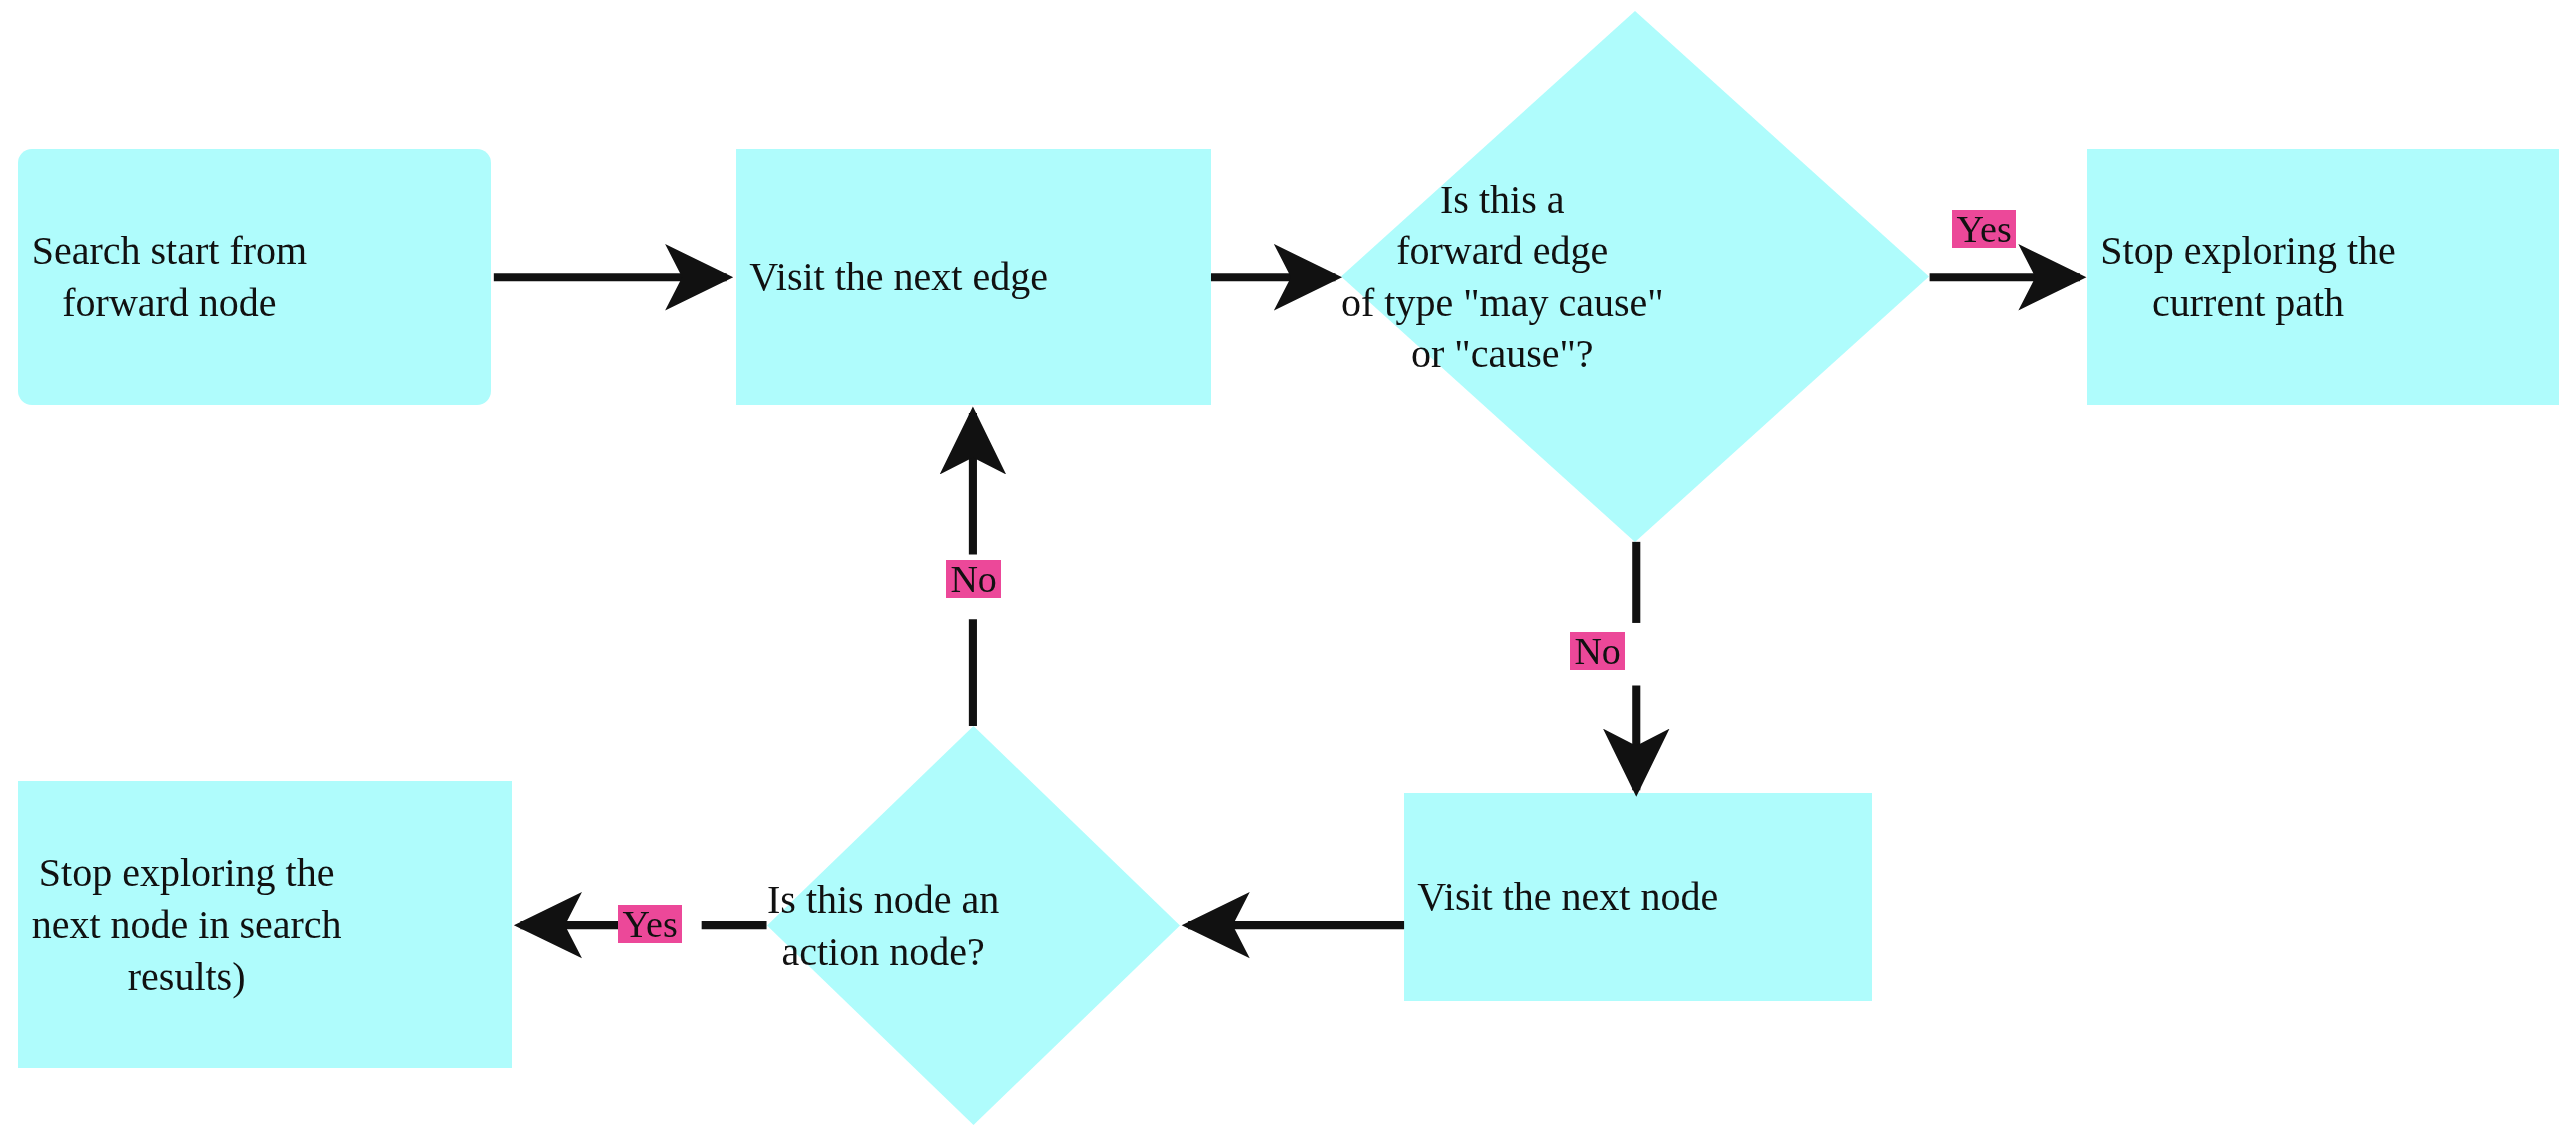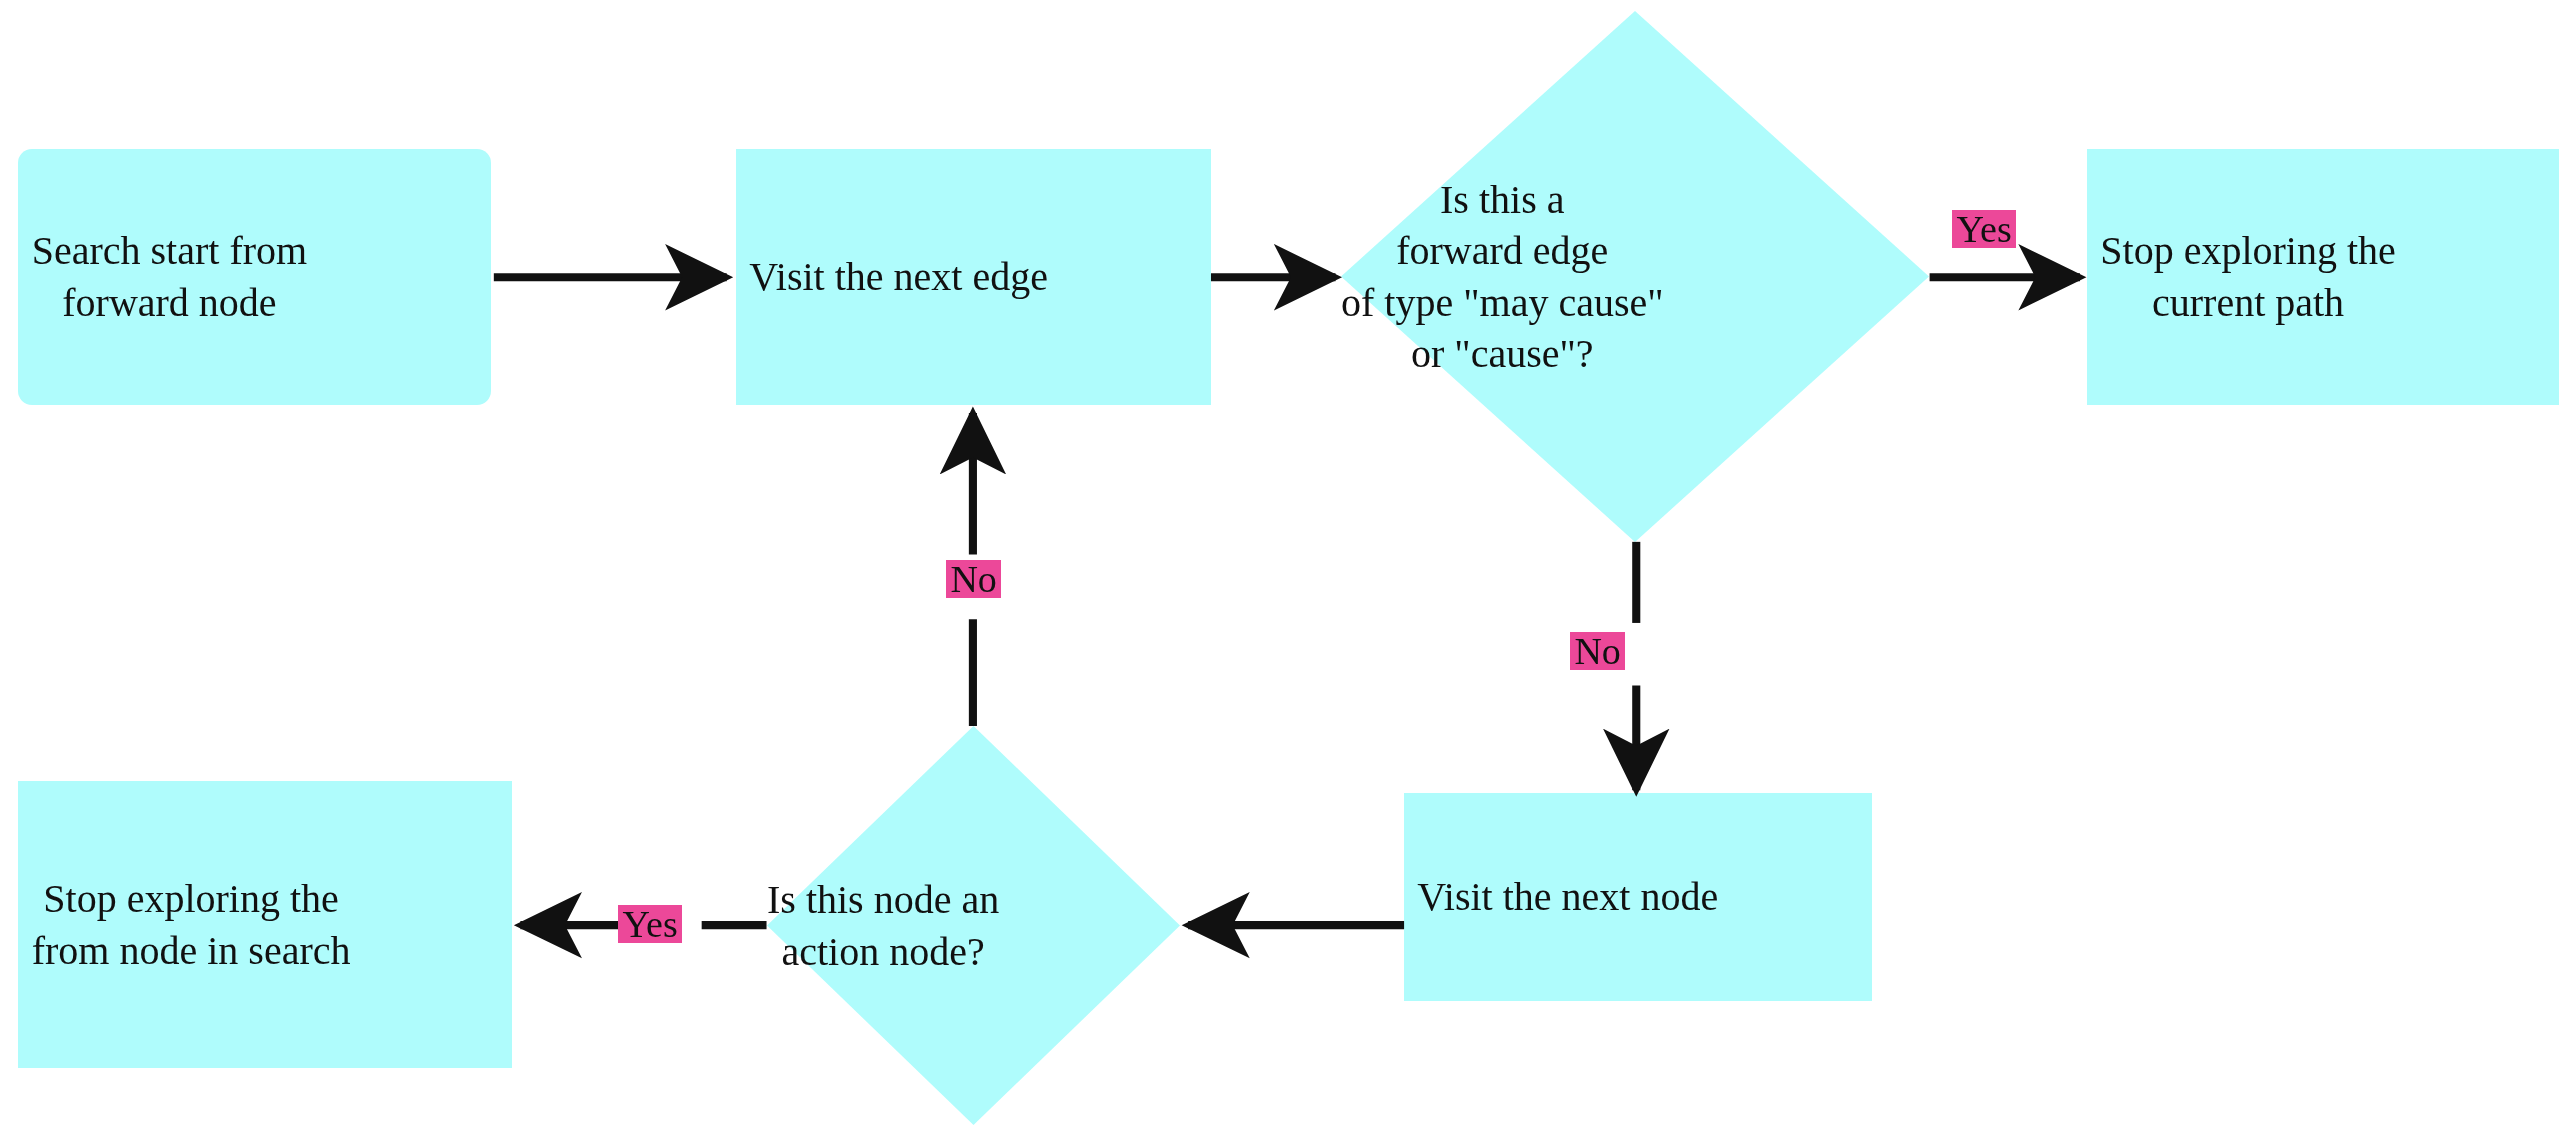--- a/index.html
+++ b/index.html
@@ -136,21 +136,22 @@
     <div class="shape"></div>
     <div class="label">
       <div>Is this node an</div>
       <div>action node?</div>
     </div>
   </div>
 
   <div class="node proc" style="left:18.4px; top:781px; width:494px; height:287px;">
     <div class="label">
       <div>Stop exploring the</div>
-      <div>from node in search</div>
+      <div>next node in search</div>
+      <div>results)</div>
     </div>
   </div>
 
   <div class="edge-label" style="left:1952px; top:210px;">Yes</div>
 
   <div class="edge-label" style="left:1570px; top:632px;">No</div>
 
   <div class="edge-label" style="left:618px; top:905px;">Yes</div>
 
   <div class="edge-label" style="left:946px; top:560px;">No</div>

